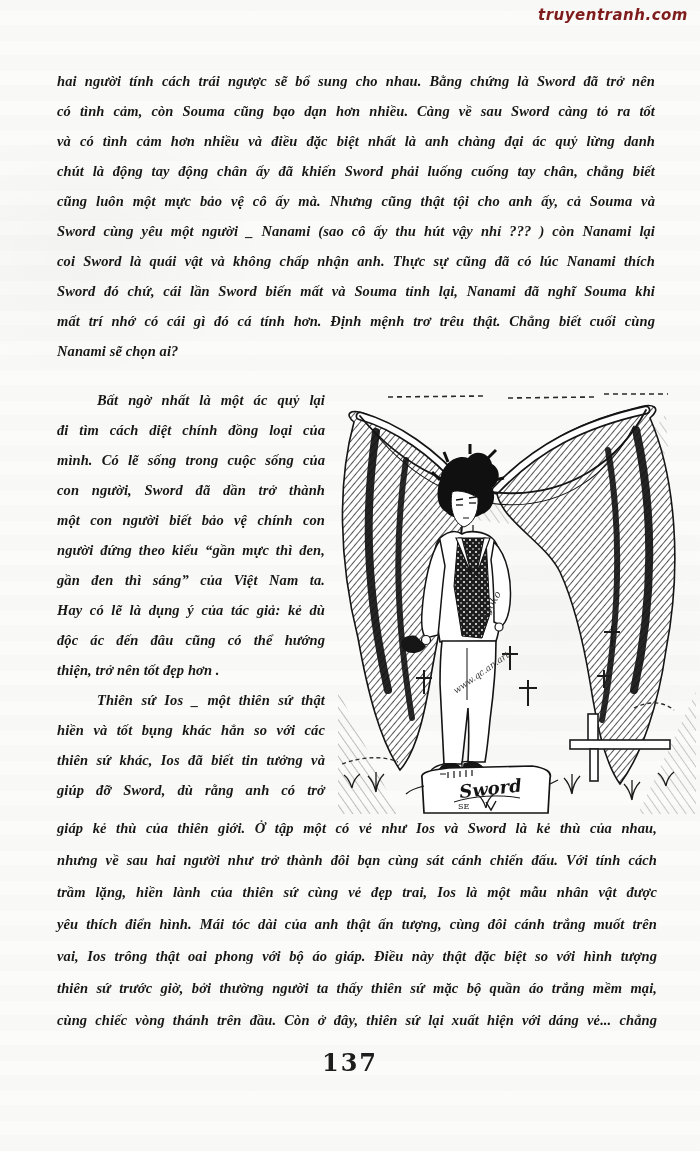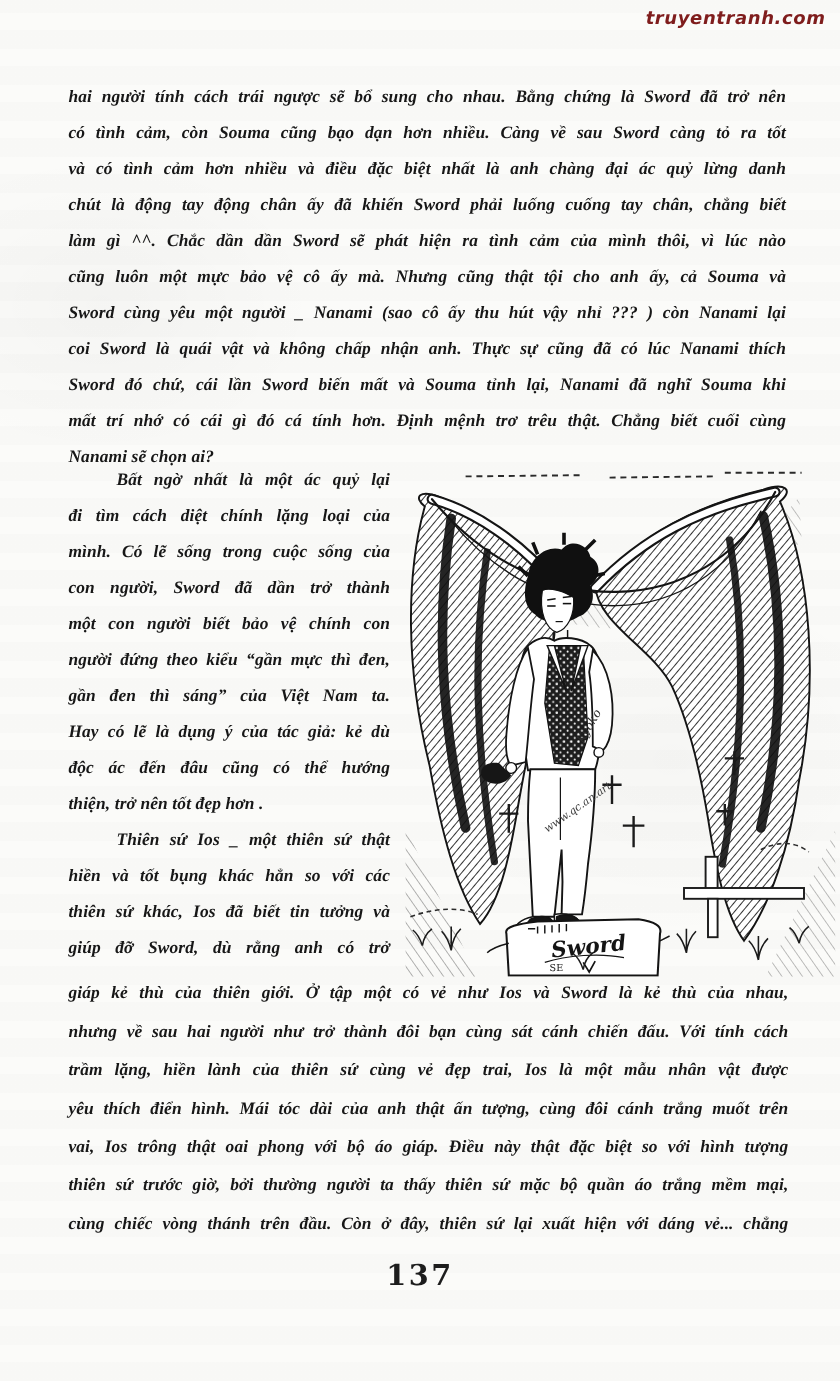--- a/index.html
+++ b/index.html
@@ -45,32 +45,31 @@
 
 <div class="page"></div>
 
 <div class="wm">truyentranh.com</div>
 
 <div id="para-top" class="txtblock">
     <div class="line">hai người tính cách trái ngược sẽ bổ sung cho nhau. Bằng chứng là Sword đã trở nên</div>
     <div class="line">có tình cảm, còn Souma cũng bạo dạn hơn nhiều. Càng về sau Sword càng tỏ ra tốt</div>
     <div class="line">và có tình cảm hơn nhiều và điều đặc biệt nhất là anh chàng đại ác quỷ lừng danh</div>
     <div class="line">chút là động tay động chân ấy đã khiến Sword phải luống cuống tay chân, chẳng biết</div>
-    <div class="line">làm gì ^^. Chắc dần dần Sword sẽ phát hiện ra tình cảm của mình thôi, vì lúc nào</div>
     <div class="line">cũng luôn một mực bảo vệ cô ấy mà. Nhưng cũng thật tội cho anh ấy, cả Souma và</div>
     <div class="line">Sword cùng yêu một người _ Nanami (sao cô ấy thu hút vậy nhỉ ??? ) còn Nanami lại</div>
     <div class="line">coi Sword là quái vật và không chấp nhận anh. Thực sự cũng đã có lúc Nanami thích</div>
     <div class="line">Sword đó chứ, cái lần Sword biến mất và Souma tỉnh lại, Nanami đã nghĩ Souma khi</div>
     <div class="line">mất trí nhớ có cái gì đó cá tính hơn. Định mệnh trơ trêu thật. Chẳng biết cuối cùng</div>
     <div class="line end">Nanami sẽ chọn ai?</div>
   </div>
 
 <div id="para-col" class="txtblock">
     <div class="line ind">Bất ngờ nhất là một ác quỷ lại</div>
-    <div class="line">đi tìm cách diệt chính lặng loại của</div>
+    <div class="line">đi tìm cách diệt chính đồng loại của</div>
     <div class="line">mình. Có lẽ sống trong cuộc sống của</div>
     <div class="line">con người, Sword đã dần trở thành</div>
     <div class="line">một con người biết bảo vệ chính con</div>
     <div class="line">người đứng theo kiểu “gần mực thì đen,</div>
     <div class="line">gần đen thì sáng” của Việt Nam ta.</div>
     <div class="line">Hay có lẽ là dụng ý của tác giả: kẻ dù</div>
     <div class="line">độc ác đến đâu cũng có thể hướng</div>
     <div class="line end">thiện, trở nên tốt đẹp hơn .</div>
     <div class="line ind">Thiên sứ Ios _ một thiên sứ thật</div>
     <div class="line">hiền và tốt bụng khác hẳn so với các</div>

